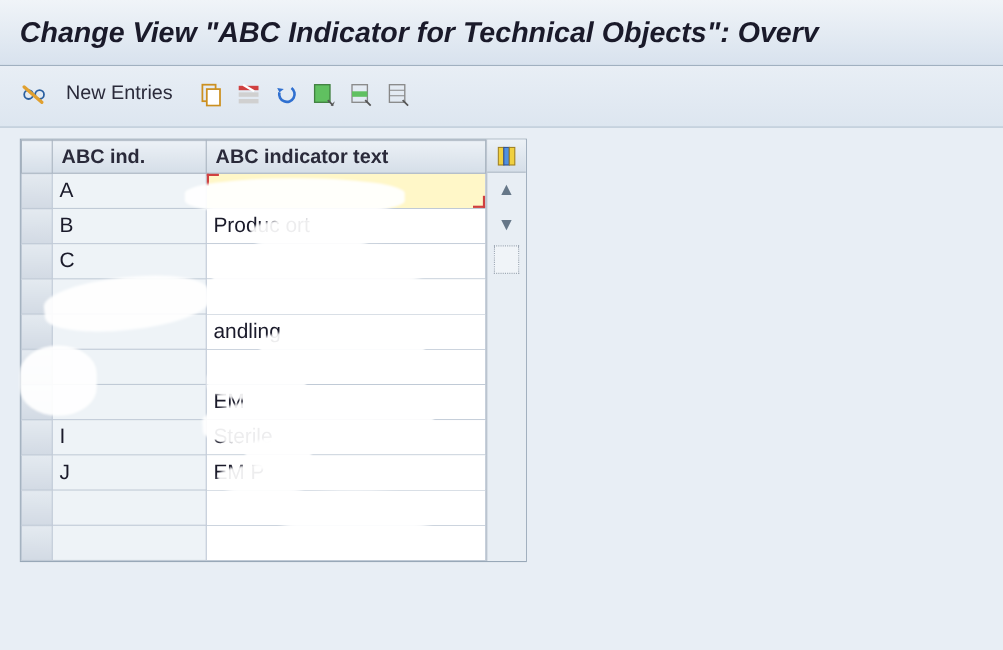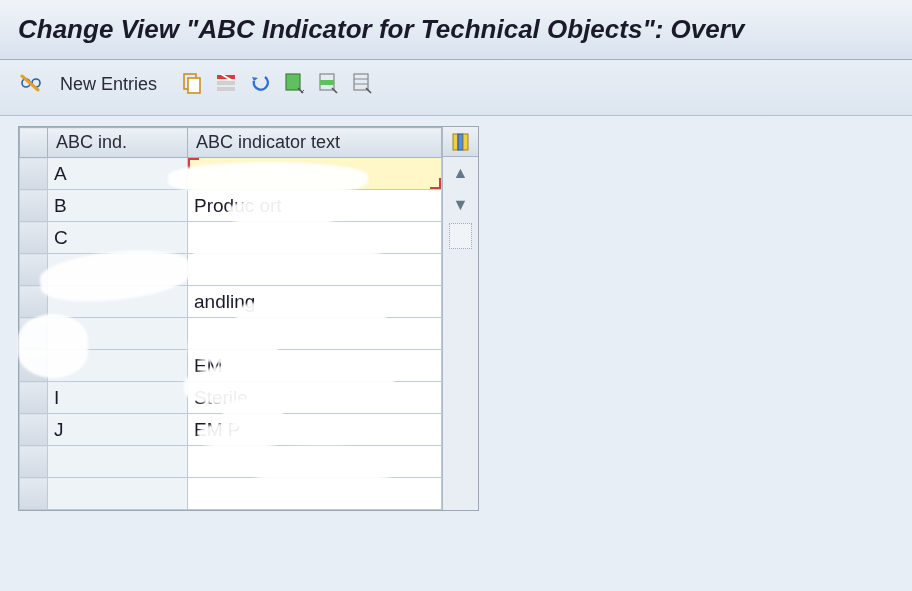--- a/index.html
+++ b/index.html
@@ -22,21 +22,21 @@
       font-size: 26px;
       font-weight: bold;
       font-style: italic;
       color: #1a1a2a;
       white-space: nowrap;
     }
     .toolbar {
       background: linear-gradient(to bottom, #e8eef5, #dde6f0);
       padding: 10px 18px 16px;
       display: flex;
-      align-items: flex-start;
+      align-items: flex-end;
       gap: 8px;
       border-bottom: 1px solid #b0c0d0;
     }
     .toolbar-btn {
       width: 26px;
       height: 26px;
       display: flex;
       align-items: center;
       justify-content: center;
       background: transparent;
@@ -63,21 +63,21 @@
       background: #fff;
     }
     table {
       border-collapse: collapse;
     }
     th {
       background: linear-gradient(to bottom, #ecf1f6, #d5dee8);
       border: 1px solid #a8b4c0;
       padding: 4px 8px;
       text-align: left;
-      font-weight: normal;
+      font-weight: bold;
       font-size: 18px;
       color: #2a2a3a;
       height: 30px;
     }
     th.row-select-hd {
       width: 28px;
       padding: 0;
     }
     th.col-ind { width: 140px; }
     th.col-txt { width: 254px; }

